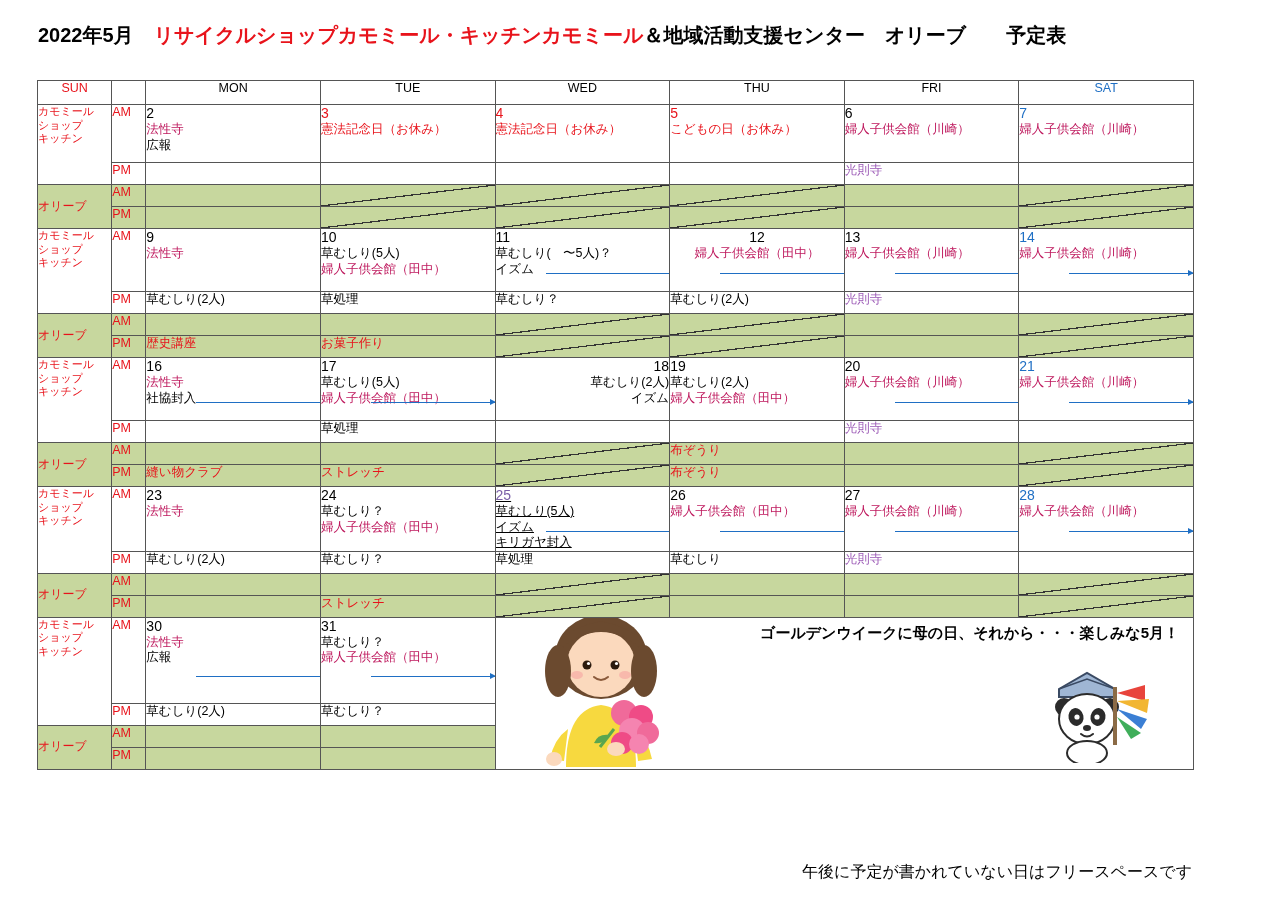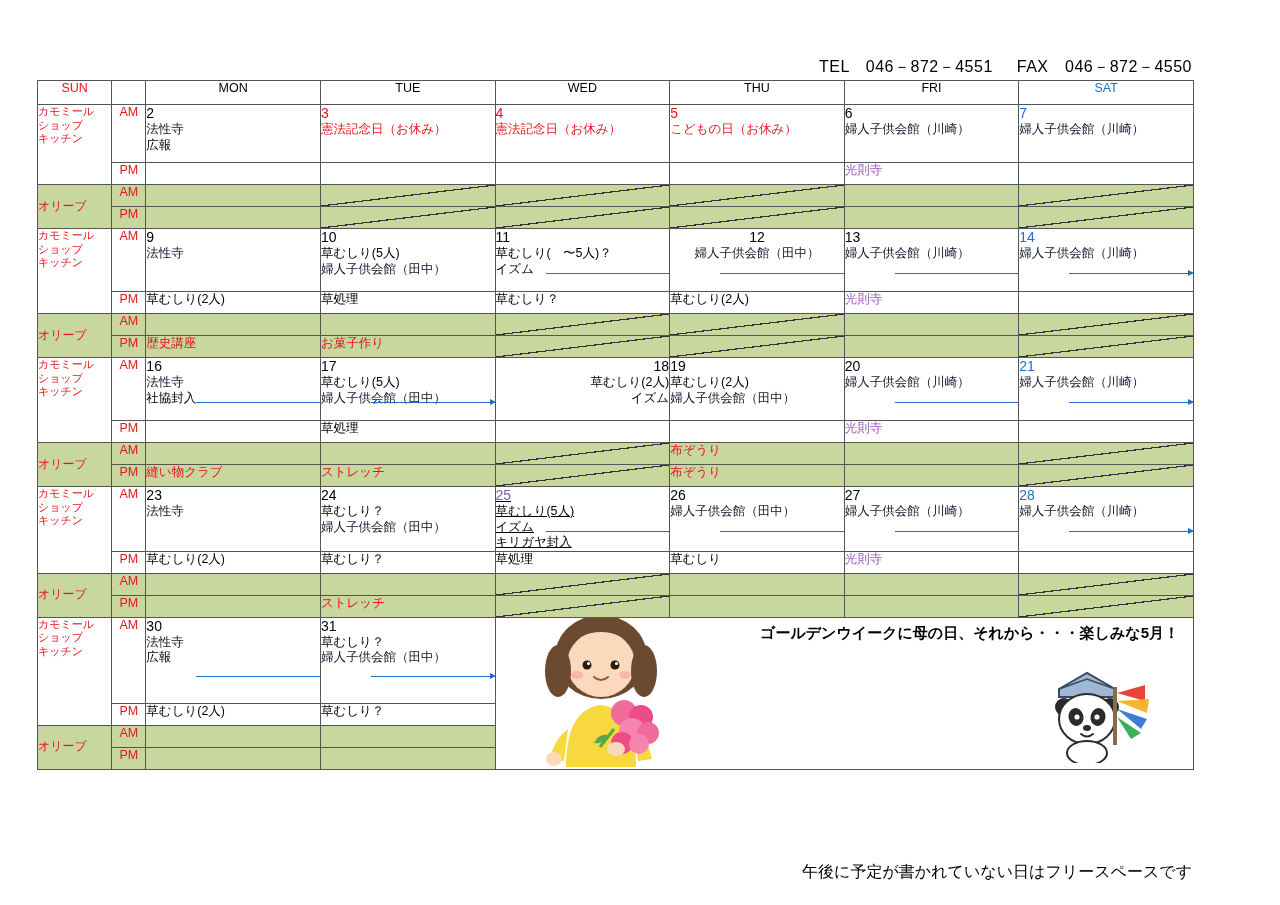--- a/index.html
+++ b/index.html
@@ -81,21 +81,20 @@
     font-size: 11px;
     line-height: 13.5px;
     color: #e8131b;
     padding: 3px 0 0 4px;
     vertical-align: middle;
     text-align: left;
   }
   td.rowlabel.kamo { font-size: 11px; }
   td.rowlabel.olive { font-size: 12px; vertical-align: middle; padding-top: 0; }
   td.ampm {
-    text-align: center;
     vertical-align: middle;
     color: #e8131b;
     font-size: 12px;
   }
   td.cell {
     position: relative;
     padding: 2px 4px 2px 5px;
     line-height: 16px;
   }
   .daynum {
@@ -103,21 +102,21 @@
     line-height: 17px;
     display: block;
     margin-bottom: 0px;
   }
   .d-black { color: #000000; }
   .d-red { color: #e8131b; }
   .d-blue { color: #1f6fc4; }
   .d-purple { color: #7a5fa8; }
   .ev { display: block; font-size: 12.5px; line-height: 15.5px; white-space: nowrap; }
   .ev-black { color: #000000; }
-  .ev-blue { color: #0f172a; }
+  .ev-blue { color: #be185d; }
   .ev-red { color: #e8131b; }
   .ev-purple { color: #9b59b6; }
 
   
   tr.olive-row td.cell, tr.olive-row td.rowlabel, tr.olive-row td.ampm { background: #c7d79e; }
   tr.olive-row td.ampm { color: #e8131b; }
 
   
   td.diag { position: relative; }
   td.diag::after {
@@ -196,24 +195,24 @@
     bottom: 6px;
     width: 120px;
     height: 100px;
   }
 </style>
 </head>
 <body>
 
 <div class="page">
 
-
-  <div class="contact-row">
-    <span>TEL　046－872－4551</span><span class="gap"></span><span>FAX　046－872－4550</span>
+  <div class="title-row">
+    <span class="t-black">2022年5月　</span><span class="t-red">リサイクルショップカモミール・キッチンカモミール</span><span class="t-black">＆地域活動支援センター　オリーブ　　予定表</span>
   </div>
+
 
   <table class="cal">
     <colgroup>
       <col class="col-label">
         <col class="col-ampm">
       <col class="col-day">
         <col class="col-day">
         <col class="col-day">
         <col class="col-day">
         <col class="col-day">

